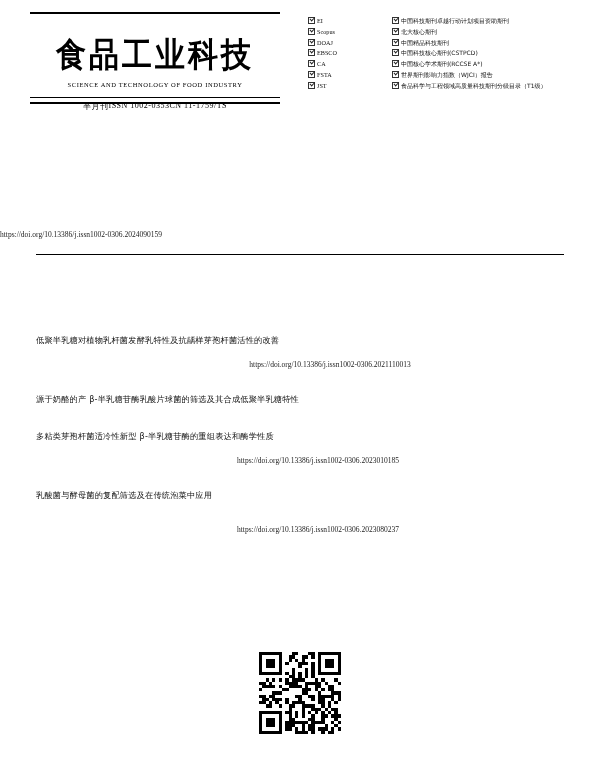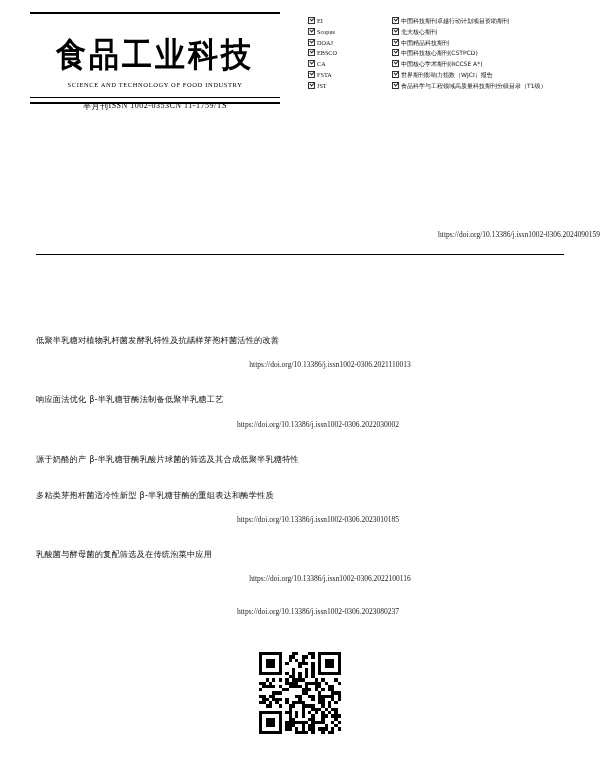--- a/index.html
+++ b/index.html
@@ -127,22 +127,22 @@
     transform: rotate(-45deg);
   }
   .idx-text { font-size: 6.2px; }
   .idx-text-cn { font-family: "DejaVu Sans", sans-serif; font-size: 6px; }
 
   
   .doi-top {
     position: absolute;
     left: 0;
     top: 230px;
-    width: 600px;
-    text-align: right;
+    width: 515px;
+    text-align: left;
     font-size: 7.5px;
     color: #222;
     font-family: "Liberation Serif", serif;
   }
   .rule {
     position: absolute;
     left: 36px;
     top: 254px;
     width: 528px;
     height: 1px;
@@ -275,33 +275,28 @@
 
   <div class="doi-top">https://doi.org/10.13386/j.issn1002-0306.2024090159</div>
   <div class="rule"></div>
 
   <div class="entries" id="entries">
       <div class="entry">
         <div class="entry-title">低聚半乳糖对植物乳杆菌发酵乳特性及抗龋样芽孢杆菌活性的改善</div>
         <div class="entry-doi indent">https://doi.org/10.13386/j.issn1002-0306.2021110013</div>
       </div>
       <div class="entry">
-        <div class="entry-title">响应面法优化 β-半乳糖苷酶法制备低聚半乳糖工艺</div>
-        <div class="entry-doi indent2">https://doi.org/10.13386/j.issn1002-0306.2022030002</div>
-      </div>
-      <div class="entry">
         <div class="entry-title">源于奶酪的产 β-半乳糖苷酶乳酸片球菌的筛选及其合成低聚半乳糖特性</div>
       </div>
       <div class="entry">
         <div class="entry-title">多粘类芽孢杆菌适冷性新型 β-半乳糖苷酶的重组表达和酶学性质</div>
         <div class="entry-doi indent2">https://doi.org/10.13386/j.issn1002-0306.2023010185</div>
       </div>
       <div class="entry">
         <div class="entry-title">乳酸菌与酵母菌的复配筛选及在传统泡菜中应用</div>
-        <div class="entry-doi indent">https://doi.org/10.13386/j.issn1002-0306.2022100116</div>
       </div>
       <div class="entry">
         <div class="entry-doi indent2">https://doi.org/10.13386/j.issn1002-0306.2023080237</div>
       </div>
     </div>
 
   <div class="qr-wrap">
     <div class="qr" id="qr">
         <i></i>
         <i></i>

